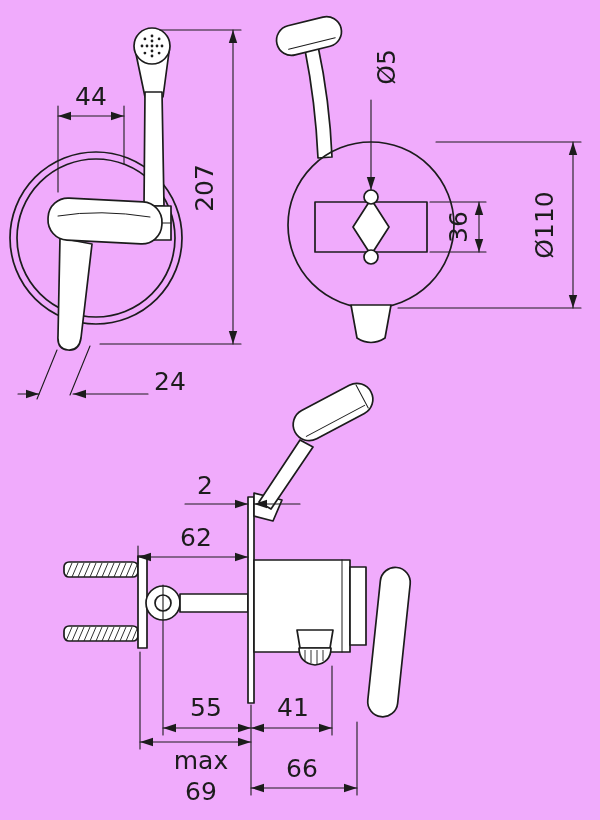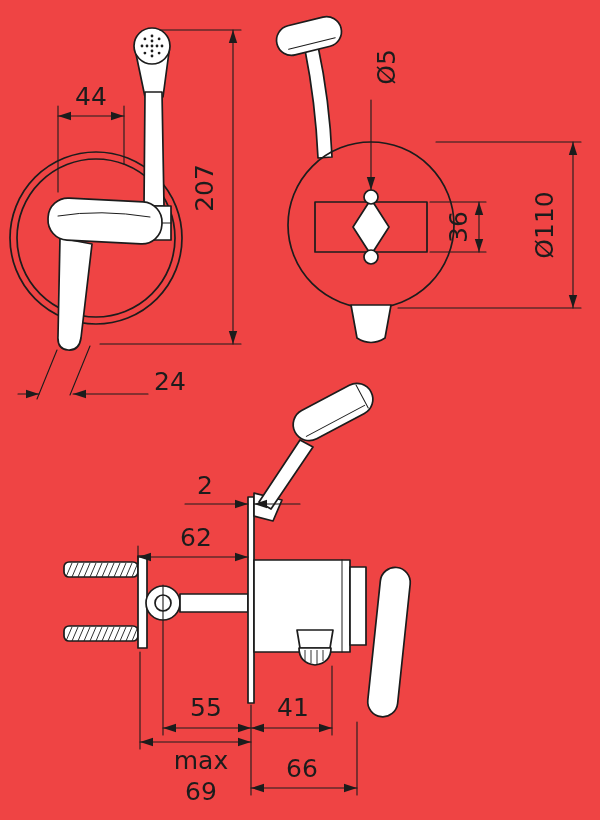--- a/index.html
+++ b/index.html
@@ -1,16 +1,16 @@
 <!DOCTYPE html>
 <html><head>
 <meta charset="utf-8">
 <style>
   html,body{margin:0;padding:0;background:#ffffff;}
-  #canvas{width:600px;height:820px;position:relative;background:#ef4444;overflow:hidden;}
+  #canvas{width:600px;height:820px;position:relative;background:#f0abfc;overflow:hidden;}
   svg{display:block;}
   .objf{fill:#ffffff;stroke:#1c1c1c;stroke-width:1.7;stroke-linejoin:round;stroke-linecap:round;}
   .obj{fill:none;stroke:#1c1c1c;stroke-width:1.7;stroke-linejoin:round;stroke-linecap:round;}
   .thin{fill:none;stroke:#1c1c1c;stroke-width:1;stroke-linecap:round;}
   .dim{fill:none;stroke:#1c1c1c;stroke-width:1.1;stroke-linecap:round;}
   .hatch{fill:none;stroke:#1c1c1c;stroke-width:0.9;}
   .ah{fill:#1c1c1c;stroke:none;}
   .dot{fill:#1c1c1c;stroke:none;}
   .dimtext{font-family:"DejaVu Sans","Liberation Sans",sans-serif;font-size:25px;fill:#1c1c1c;text-anchor:middle;}
 </style>

